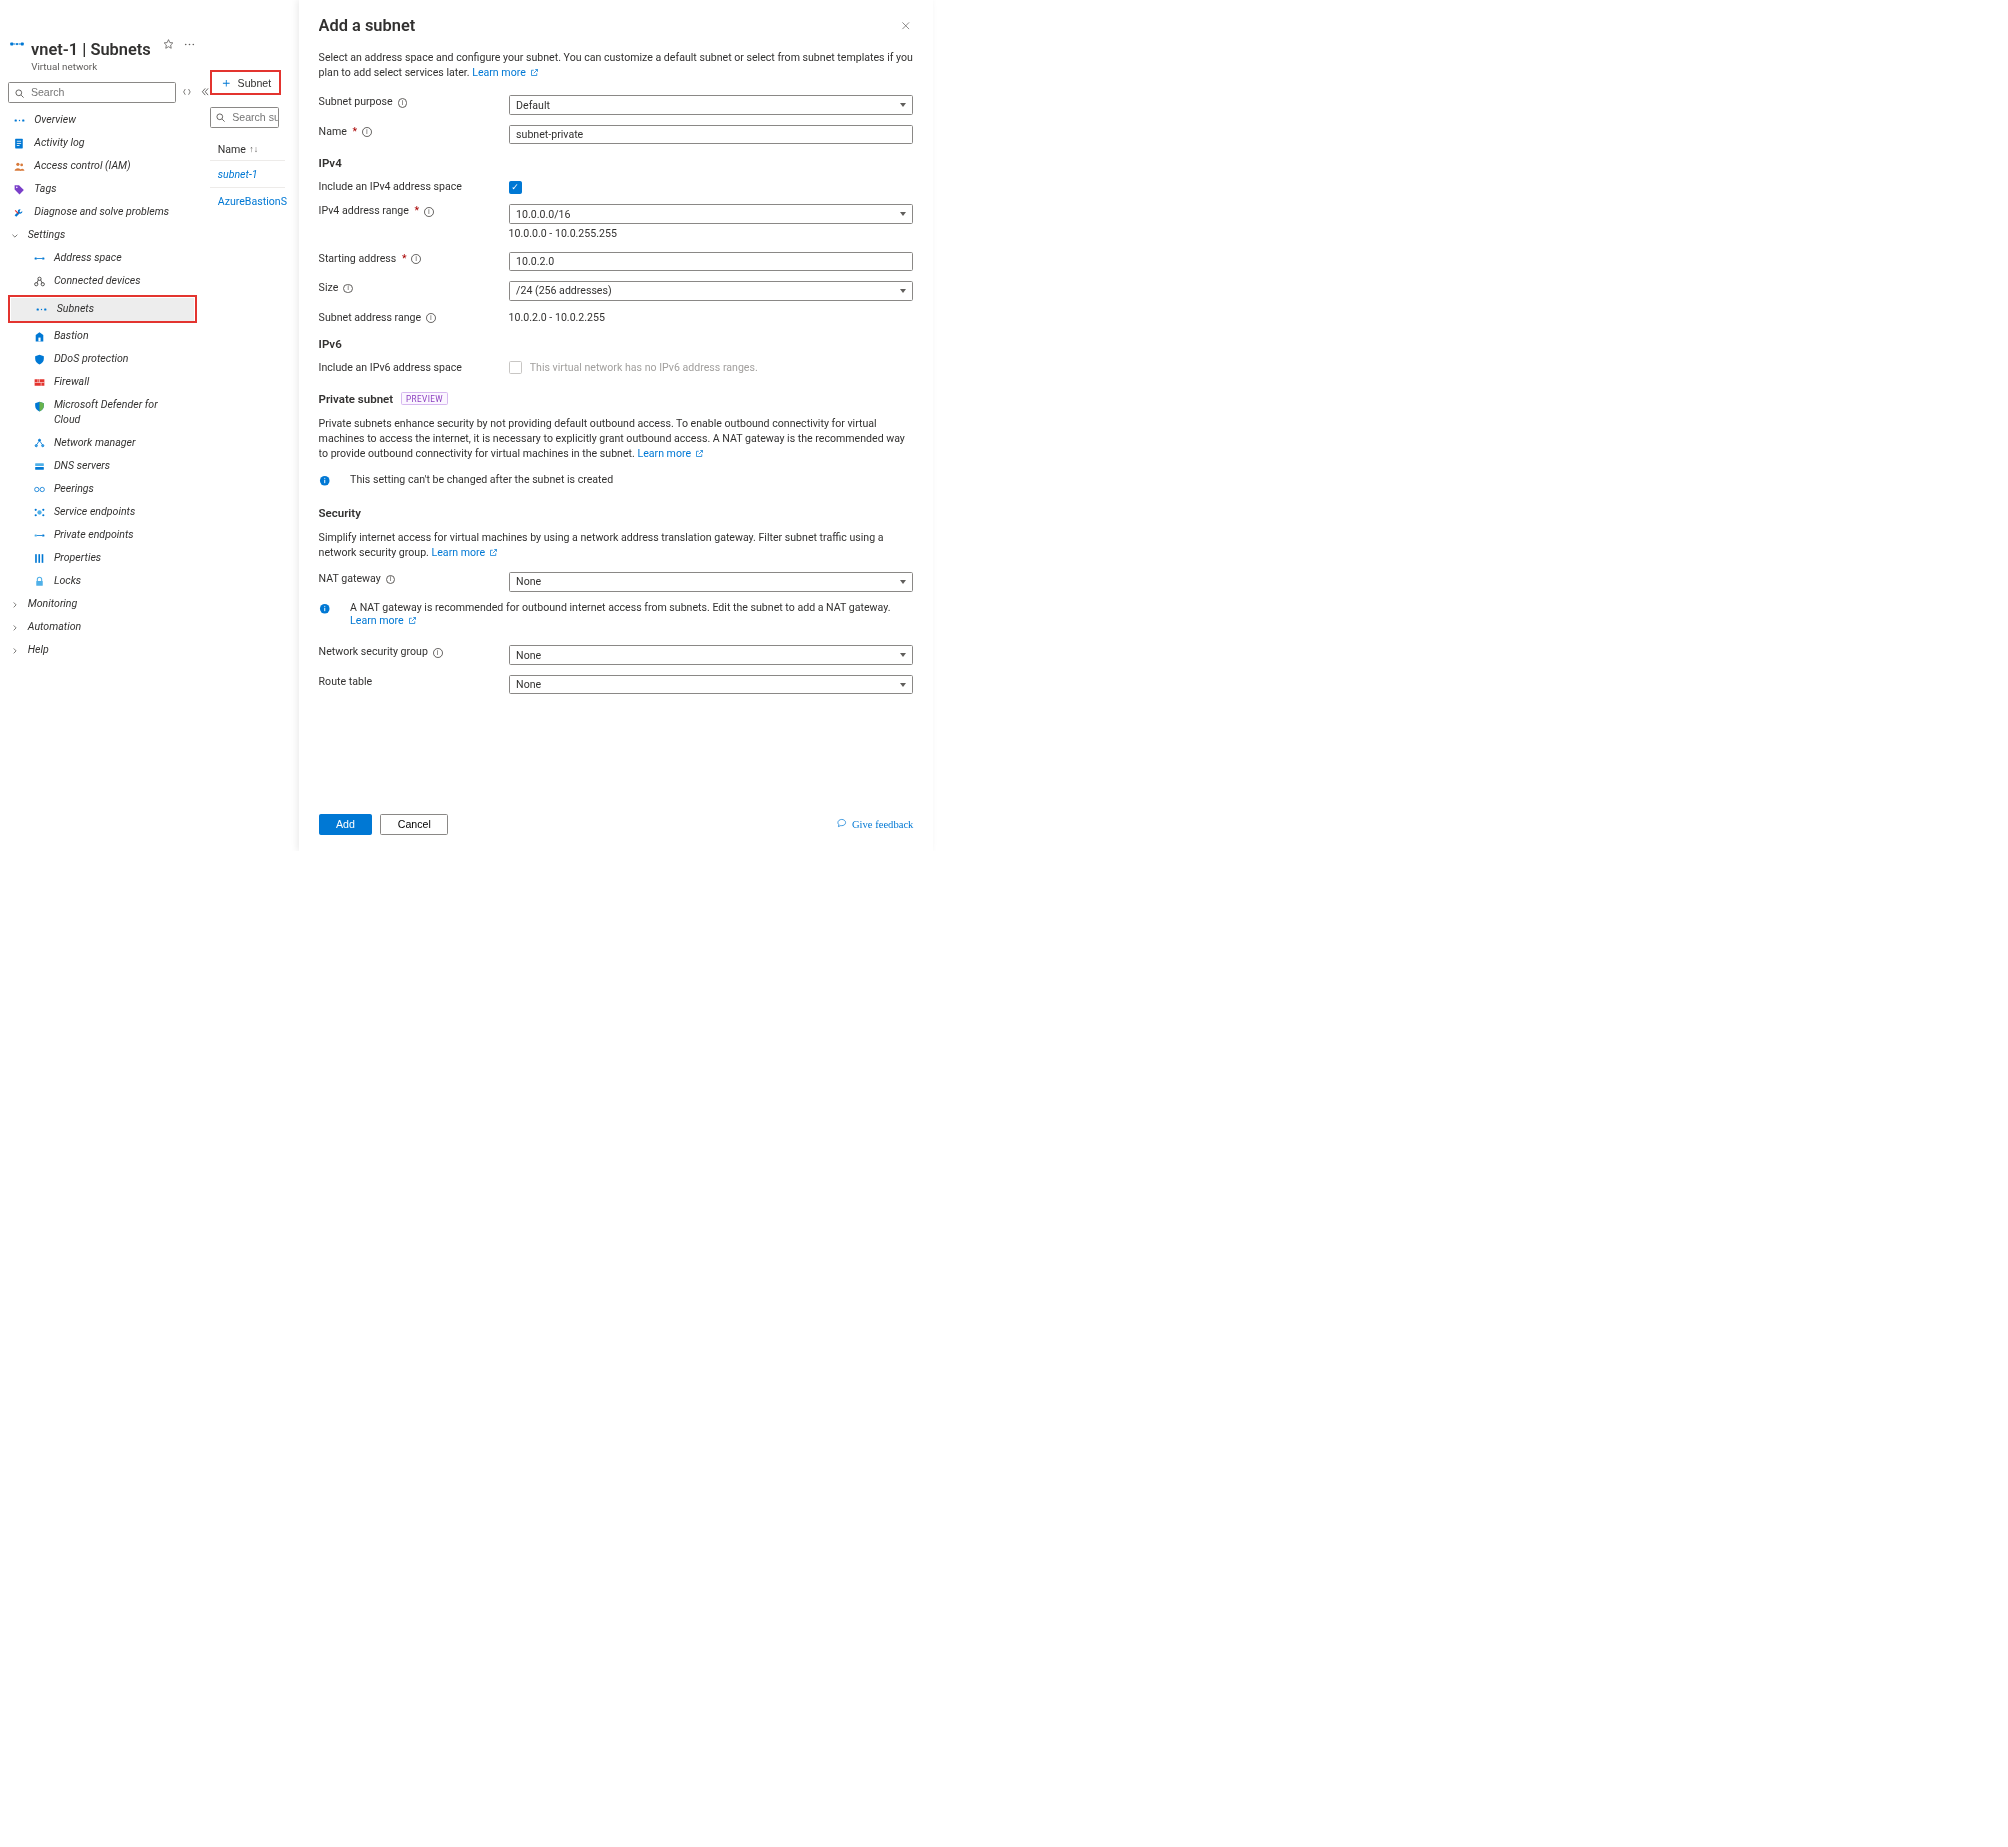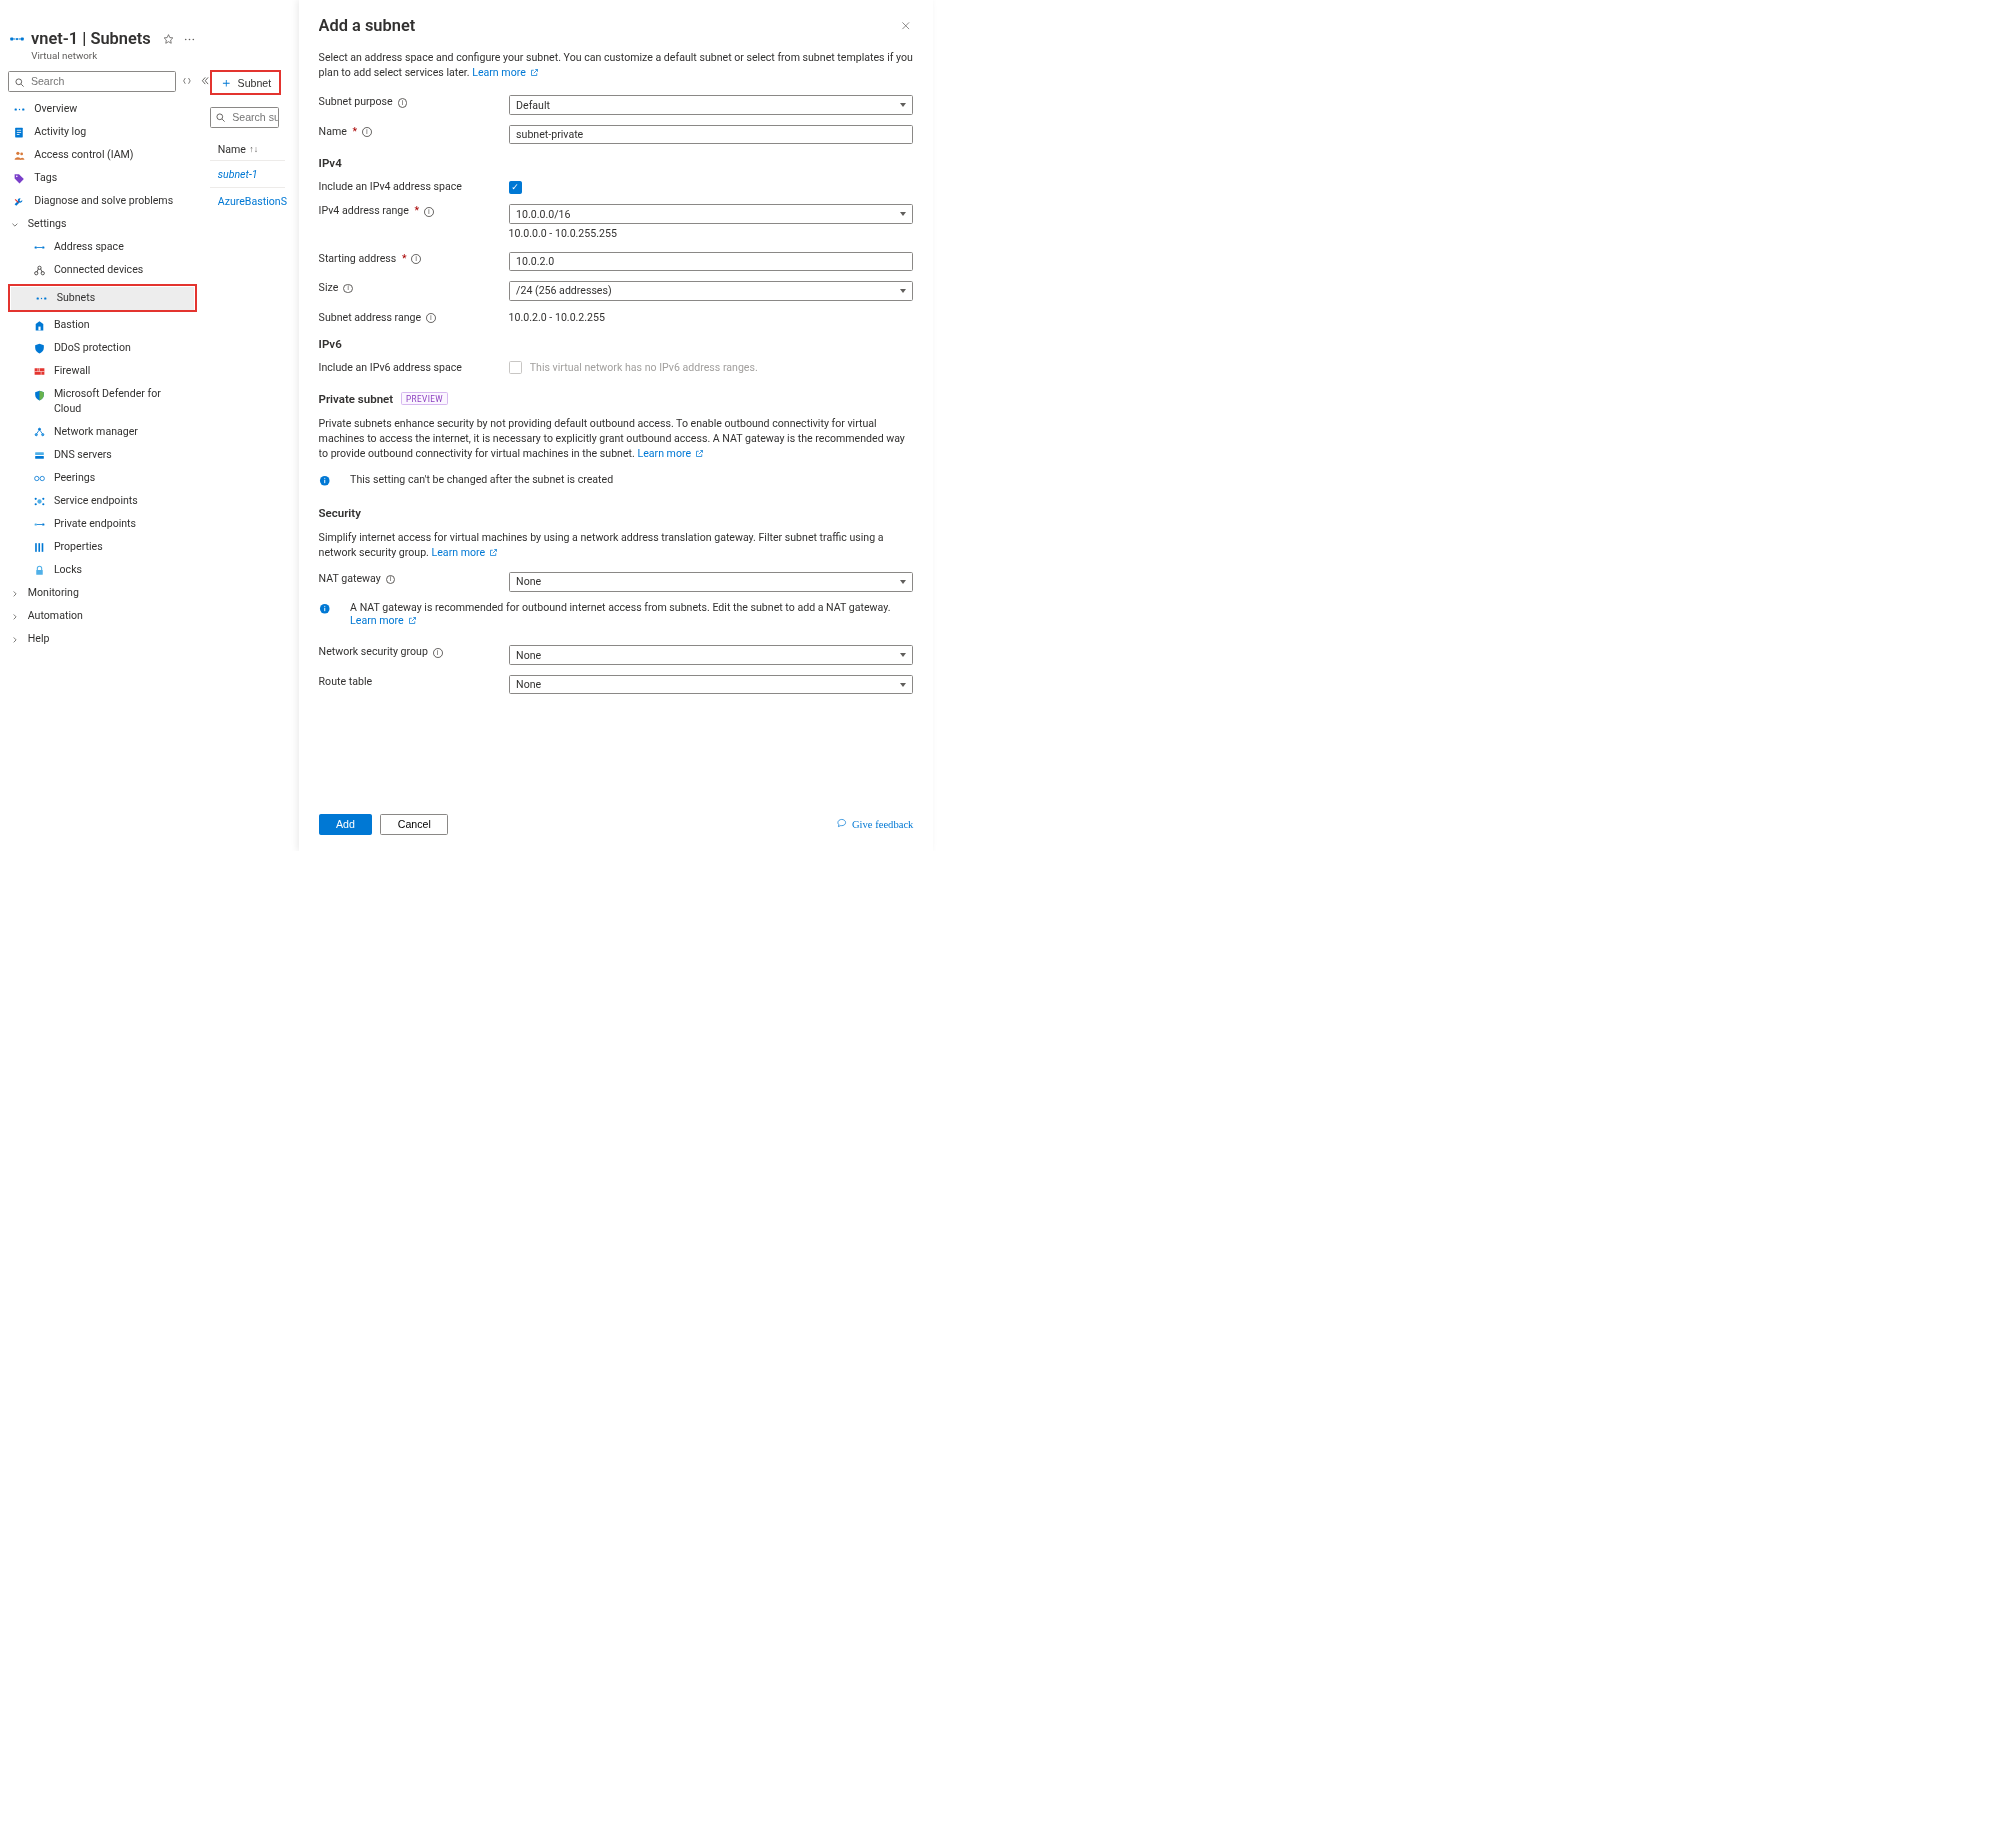--- a/index.html
+++ b/index.html
@@ -11,33 +11,33 @@
     flex-direction: row;
     width: 933px;
     min-height: 851px;
     position: relative;
   }
 
   
   .nav-col { width: 203px; padding: 8.2px 6.5px 8.2px 8.2px; border-right: 0; }
   .title-row { display:flex; align-items:center; gap:4.9px; margin-bottom:1.6px; margin-top:21px;}
   .title-row .vnet-icon { width:18px; height:18px; display:flex; align-items:center; justify-content:center;}
-  .title-text { font-size: 16.4px; font-weight:600; white-space:nowrap;}
+  .title-text { font-size: 16.4px; font-weight:600; white-space:nowrap;margin-top:11px;}
   .subtitle { font-size:9.8px; color:#605e5c; margin-left:23px; margin-bottom:9.8px;}
   .fav-icon, .more-icon { width:13px; height:13px; color:#605e5c; cursor:pointer; display:flex; align-items:center; justify-content:center;}
   .title-actions { display:flex; align-items:center; gap:8.2px; margin-left:6.5px; margin-top:1.6px;}
 
   .search-row { display:flex; align-items:center; gap:6.5px; margin-bottom:6.5px;}
   .search-box { flex:1; border:0.8px solid #8a8886; border-radius:1.6px; display:flex; align-items:flex-end; padding:2.5px 4.9px; height:21px; }
   .search-box input { border:none; outline:none; font-size:10.6px; flex:1; background:transparent;}
   .search-icon { width:11.5px; height:11.5px; color:#605e5c; margin-right:3.3px;}
   .expand-icon { width:9.8px; height:9.8px; color:#605e5c; cursor:pointer;}
   .collapse-icon { width:11.5px; height:11.5px; color:#605e5c; cursor:pointer;}
 
-  .nav-list { list-style:none; margin:4.9px 0 0 0; padding:0; }
+  .nav-list { list-style:none; margin:4.9px 0 0 0; padding:0;font-style:italic; }
   .nav-item { display:flex; align-items:center; gap:8.2px; padding:4.1px 3.3px 4.1px 4.9px; cursor:pointer; border-radius:0;}
   .nav-item.sub { padding-left:24.5px; }
   .nav-item.exp { padding-left:1.6px; }
   .nav-item .icon { width:13px; height:13px; display:flex; align-items:center; justify-content:center; flex-shrink:0;}
   .nav-item .chev { width:9.8px; height:9.8px; display:flex; align-items:center; justify-content:center; color:#605e5c;}
   .nav-item .label { font-size:10.6px; line-height:1.4; }
   .nav-item.selected { background:#ededed; }
   .red-box { border:2.5px solid #e3342f; padding:0.8px; border-radius:0;}
 
   

